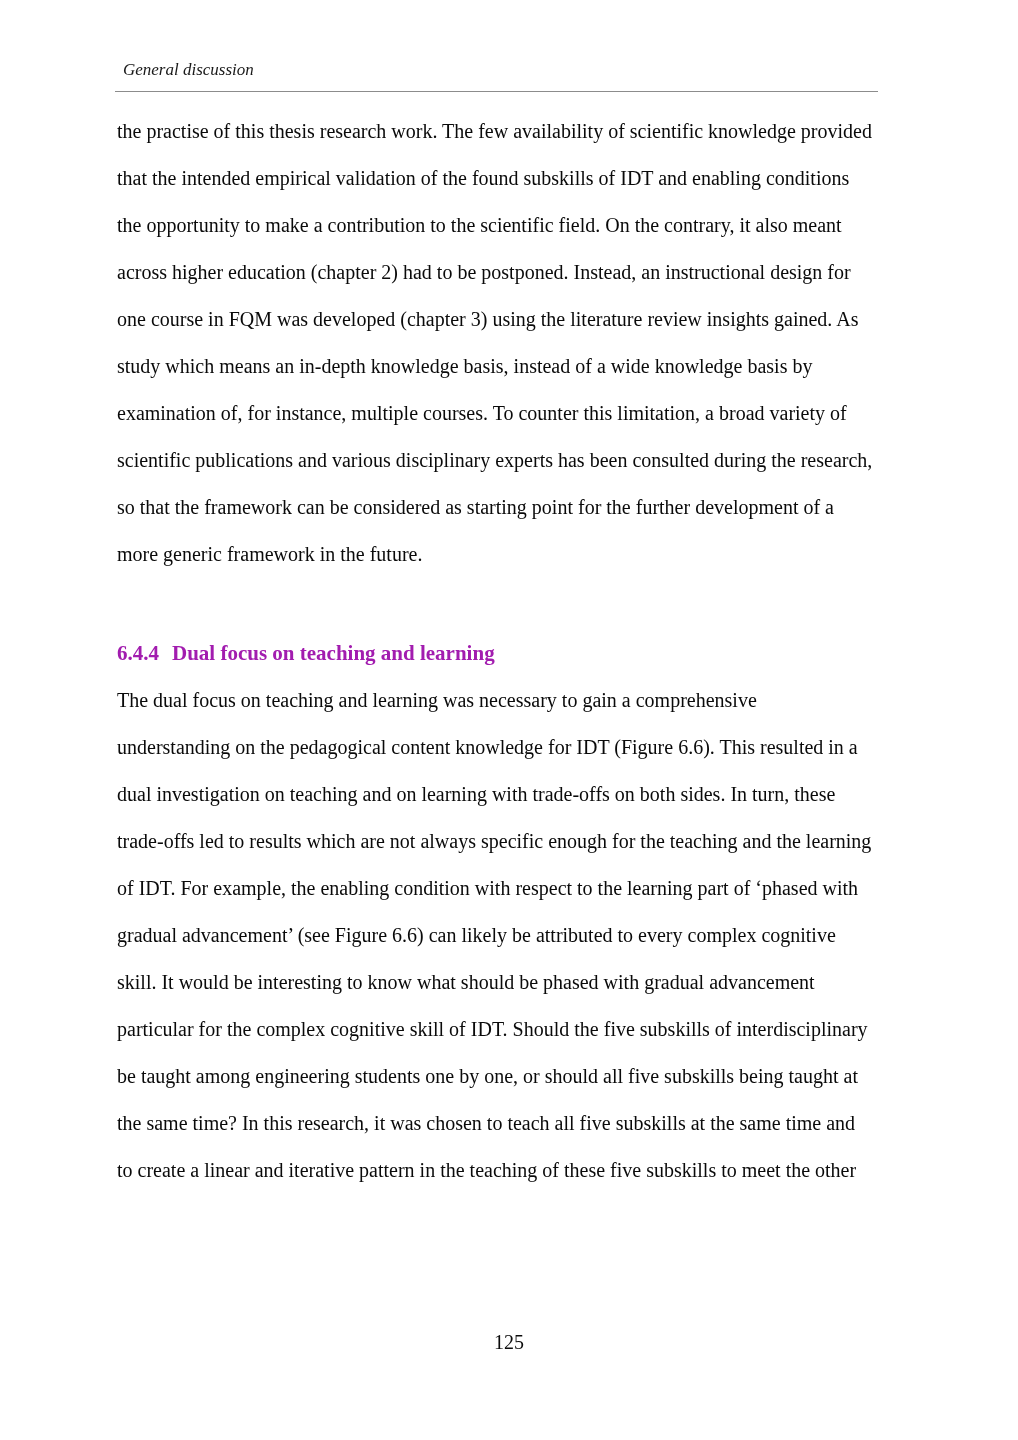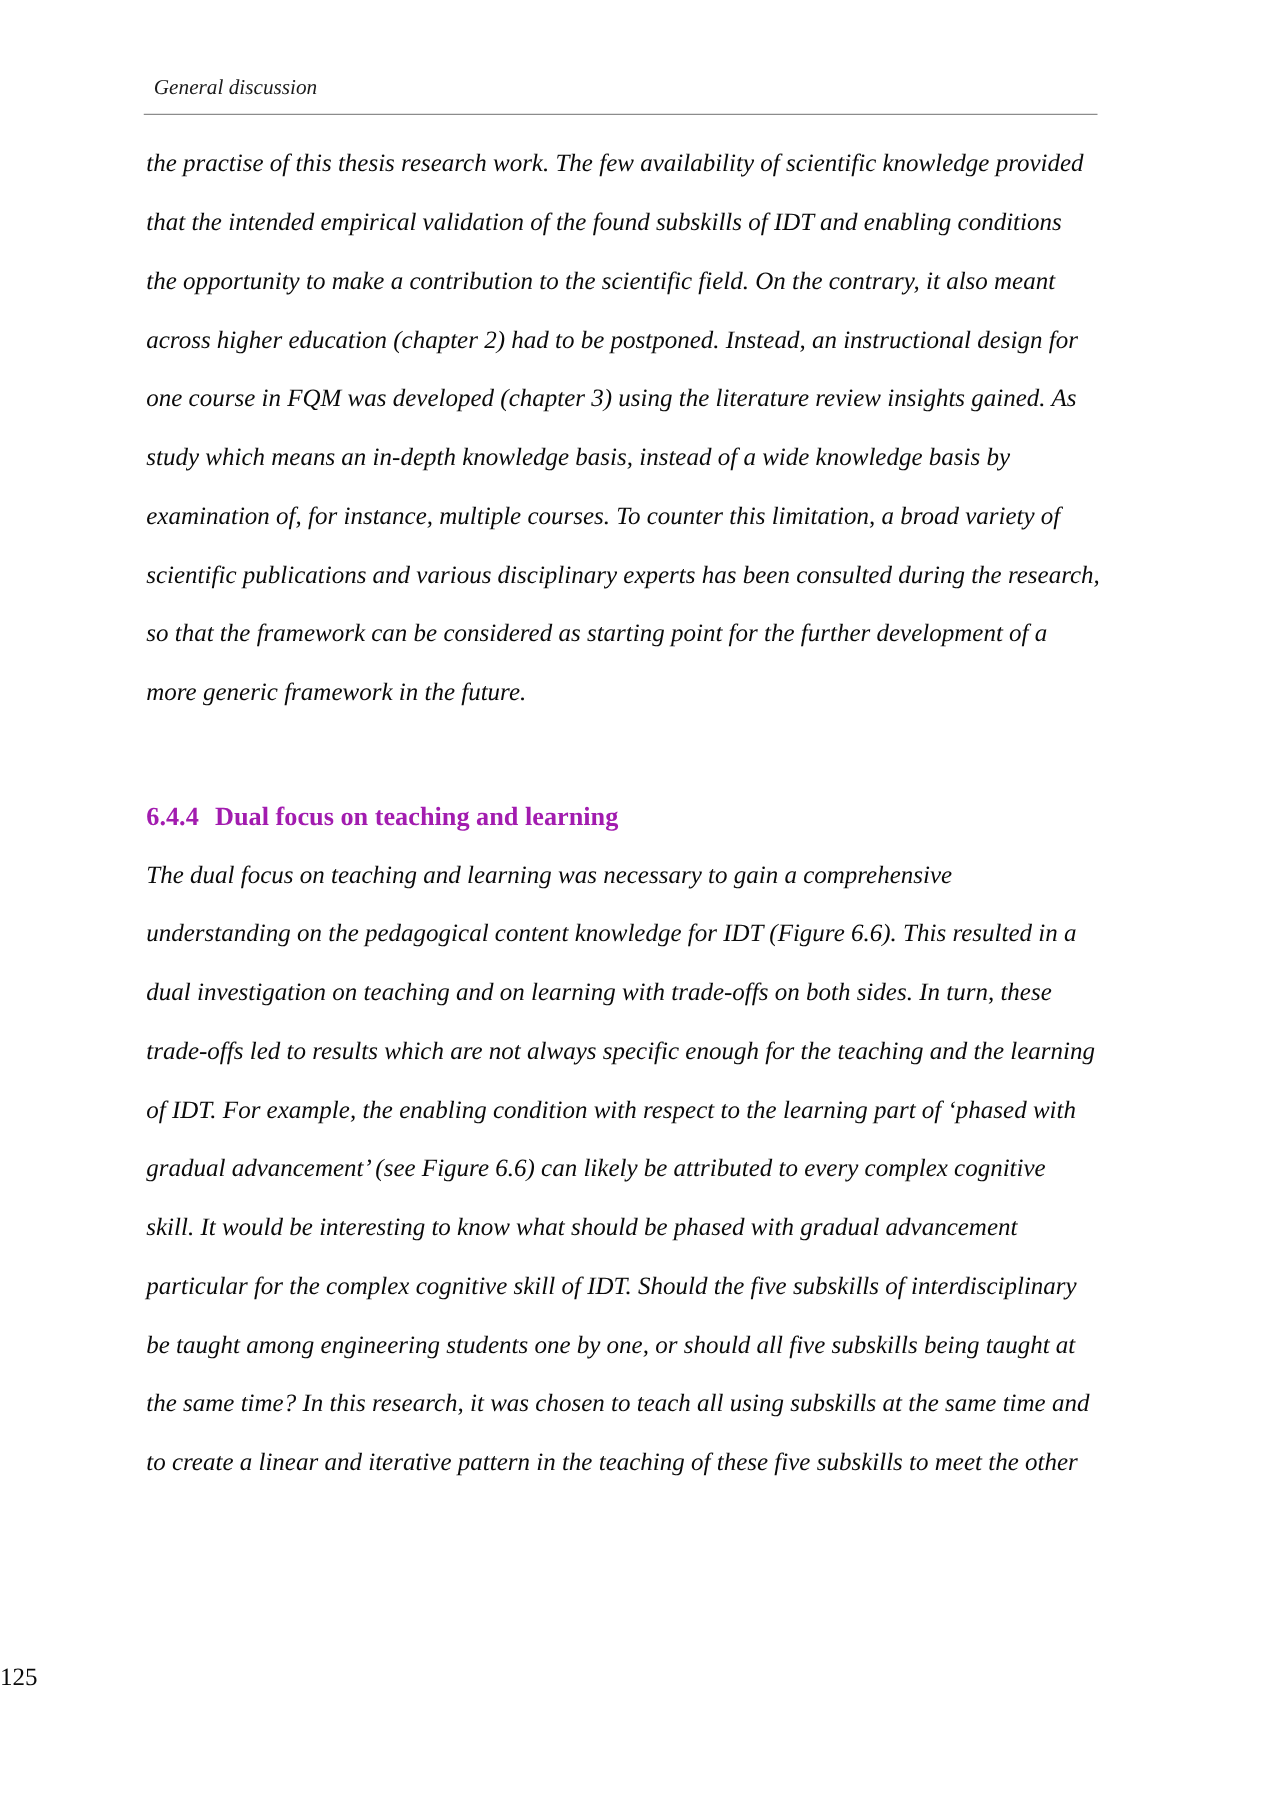--- a/index.html
+++ b/index.html
@@ -39,39 +39,39 @@
     left: 117px;
     top: 108px;
     width: 784px;
   }
   .line {
     height: 47px;
     line-height: 47px;
     font-size: 20px;
     white-space: nowrap;
     color: #0a0a0a;
-    font-style: italic;
   }
   .section-heading {
     height: 47px;
     line-height: 47px;
     margin-top: 52px;
     font-size: 21px;
     font-weight: bold;
     white-space: nowrap;
     color: #a21caf;
   }
   .section-heading .heading-number {
     margin-right: 13px;
   }
   .page-number {
     position: absolute;
     left: 0;
     right: 0;
     top: 1330px;
+    text-align: center;
     font-size: 20px;
     line-height: 24px;
     color: #0a0a0a;
   }
 </style>
 </head>
 <body>
 
 <div class="page">
 
@@ -101,21 +101,21 @@
     <div>
       <div class="line">The dual focus on teaching and learning was necessary to gain a comprehensive</div>
       <div class="line">understanding on the pedagogical content knowledge for IDT (Figure 6.6). This resulted in a</div>
       <div class="line">dual investigation on teaching and on learning with trade-offs on both sides. In turn, these</div>
       <div class="line">trade-offs led to results which are not always specific enough for the teaching and the learning</div>
       <div class="line">of IDT. For example, the enabling condition with respect to the learning part of ‘phased with</div>
       <div class="line">gradual advancement’ (see Figure 6.6) can likely be attributed to every complex cognitive</div>
       <div class="line">skill. It would be interesting to know what should be phased with gradual advancement</div>
       <div class="line">particular for the complex cognitive skill of IDT. Should the five subskills of interdisciplinary</div>
       <div class="line">be taught among engineering students one by one, or should all five subskills being taught at</div>
-      <div class="line">the same time? In this research, it was chosen to teach all using subskills at the same time and</div>
+      <div class="line">the same time? In this research, it was chosen to teach all five subskills at the same time and</div>
       <div class="line">to create a linear and iterative pattern in the teaching of these five subskills to meet the other</div>
     </div>
 
   </div>
 
   <div class="page-number">125</div>
 
 </div>
 
 </body></html>

